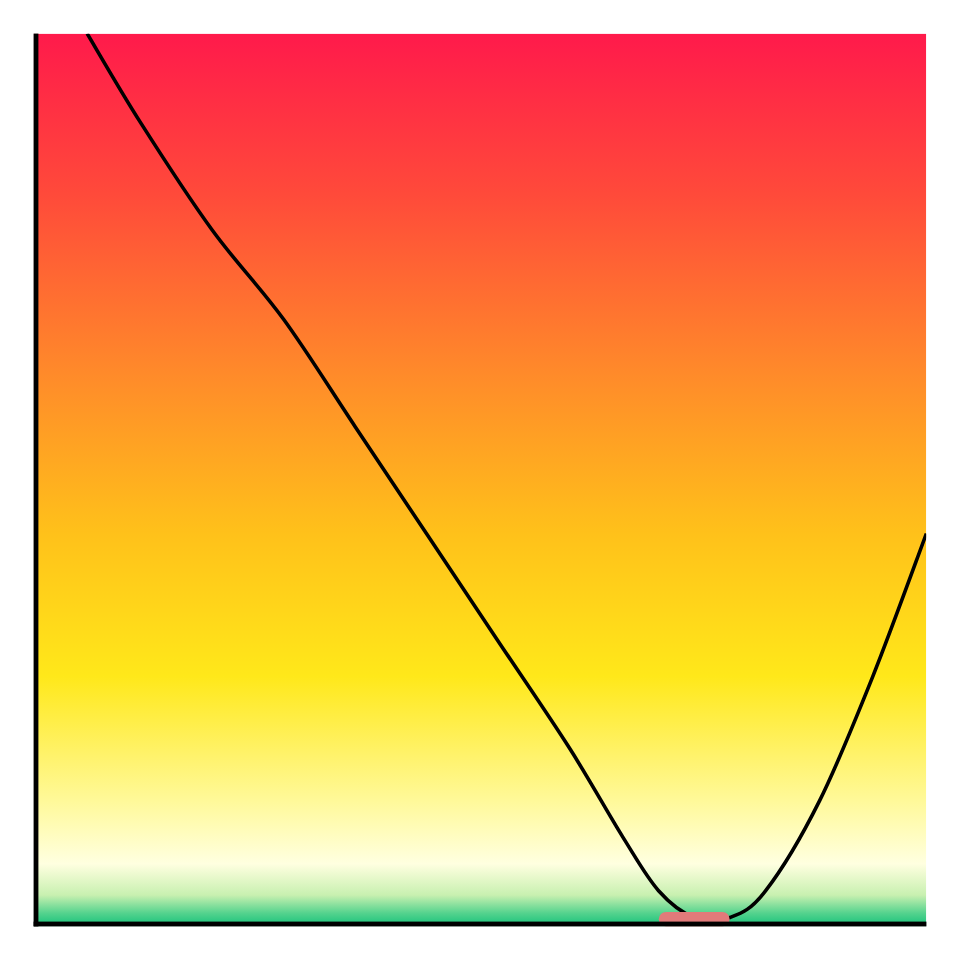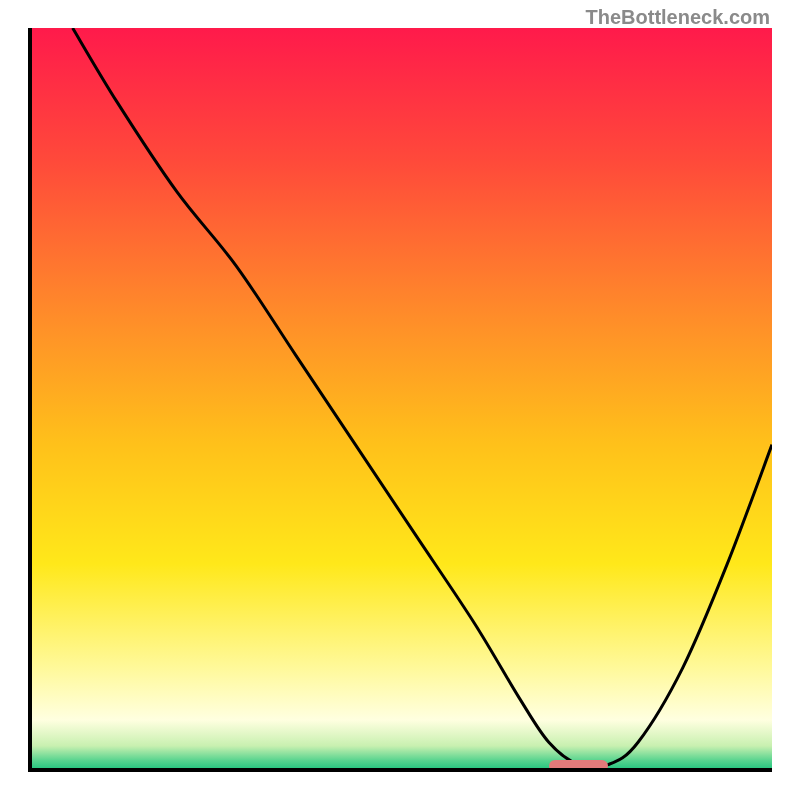--- a/index.html
+++ b/index.html
@@ -62,21 +62,20 @@
     border-left: 4px solid #000;
     border-bottom: 4px solid #000;
     pointer-events: none;
   }
 </style>
 </head>
 <body>
 
 <div class="chart-container">
 
-  <div class="watermark">TheBottleneck.com</div>
 
   <div class="plot-area">
 
     <svg class="gradient-bg" viewBox="0 0 744 744" preserveAspectRatio="none">
       <defs>
         <linearGradient id="bg-grad" x1="0" y1="0" x2="0" y2="1">
             <stop offset="0%" stop-color="#ff1a4b"></stop>
             <stop offset="18%" stop-color="#ff4a3a"></stop>
             <stop offset="38%" stop-color="#ff8a2a"></stop>
             <stop offset="56.00000000000001%" stop-color="#ffc11a"></stop>

